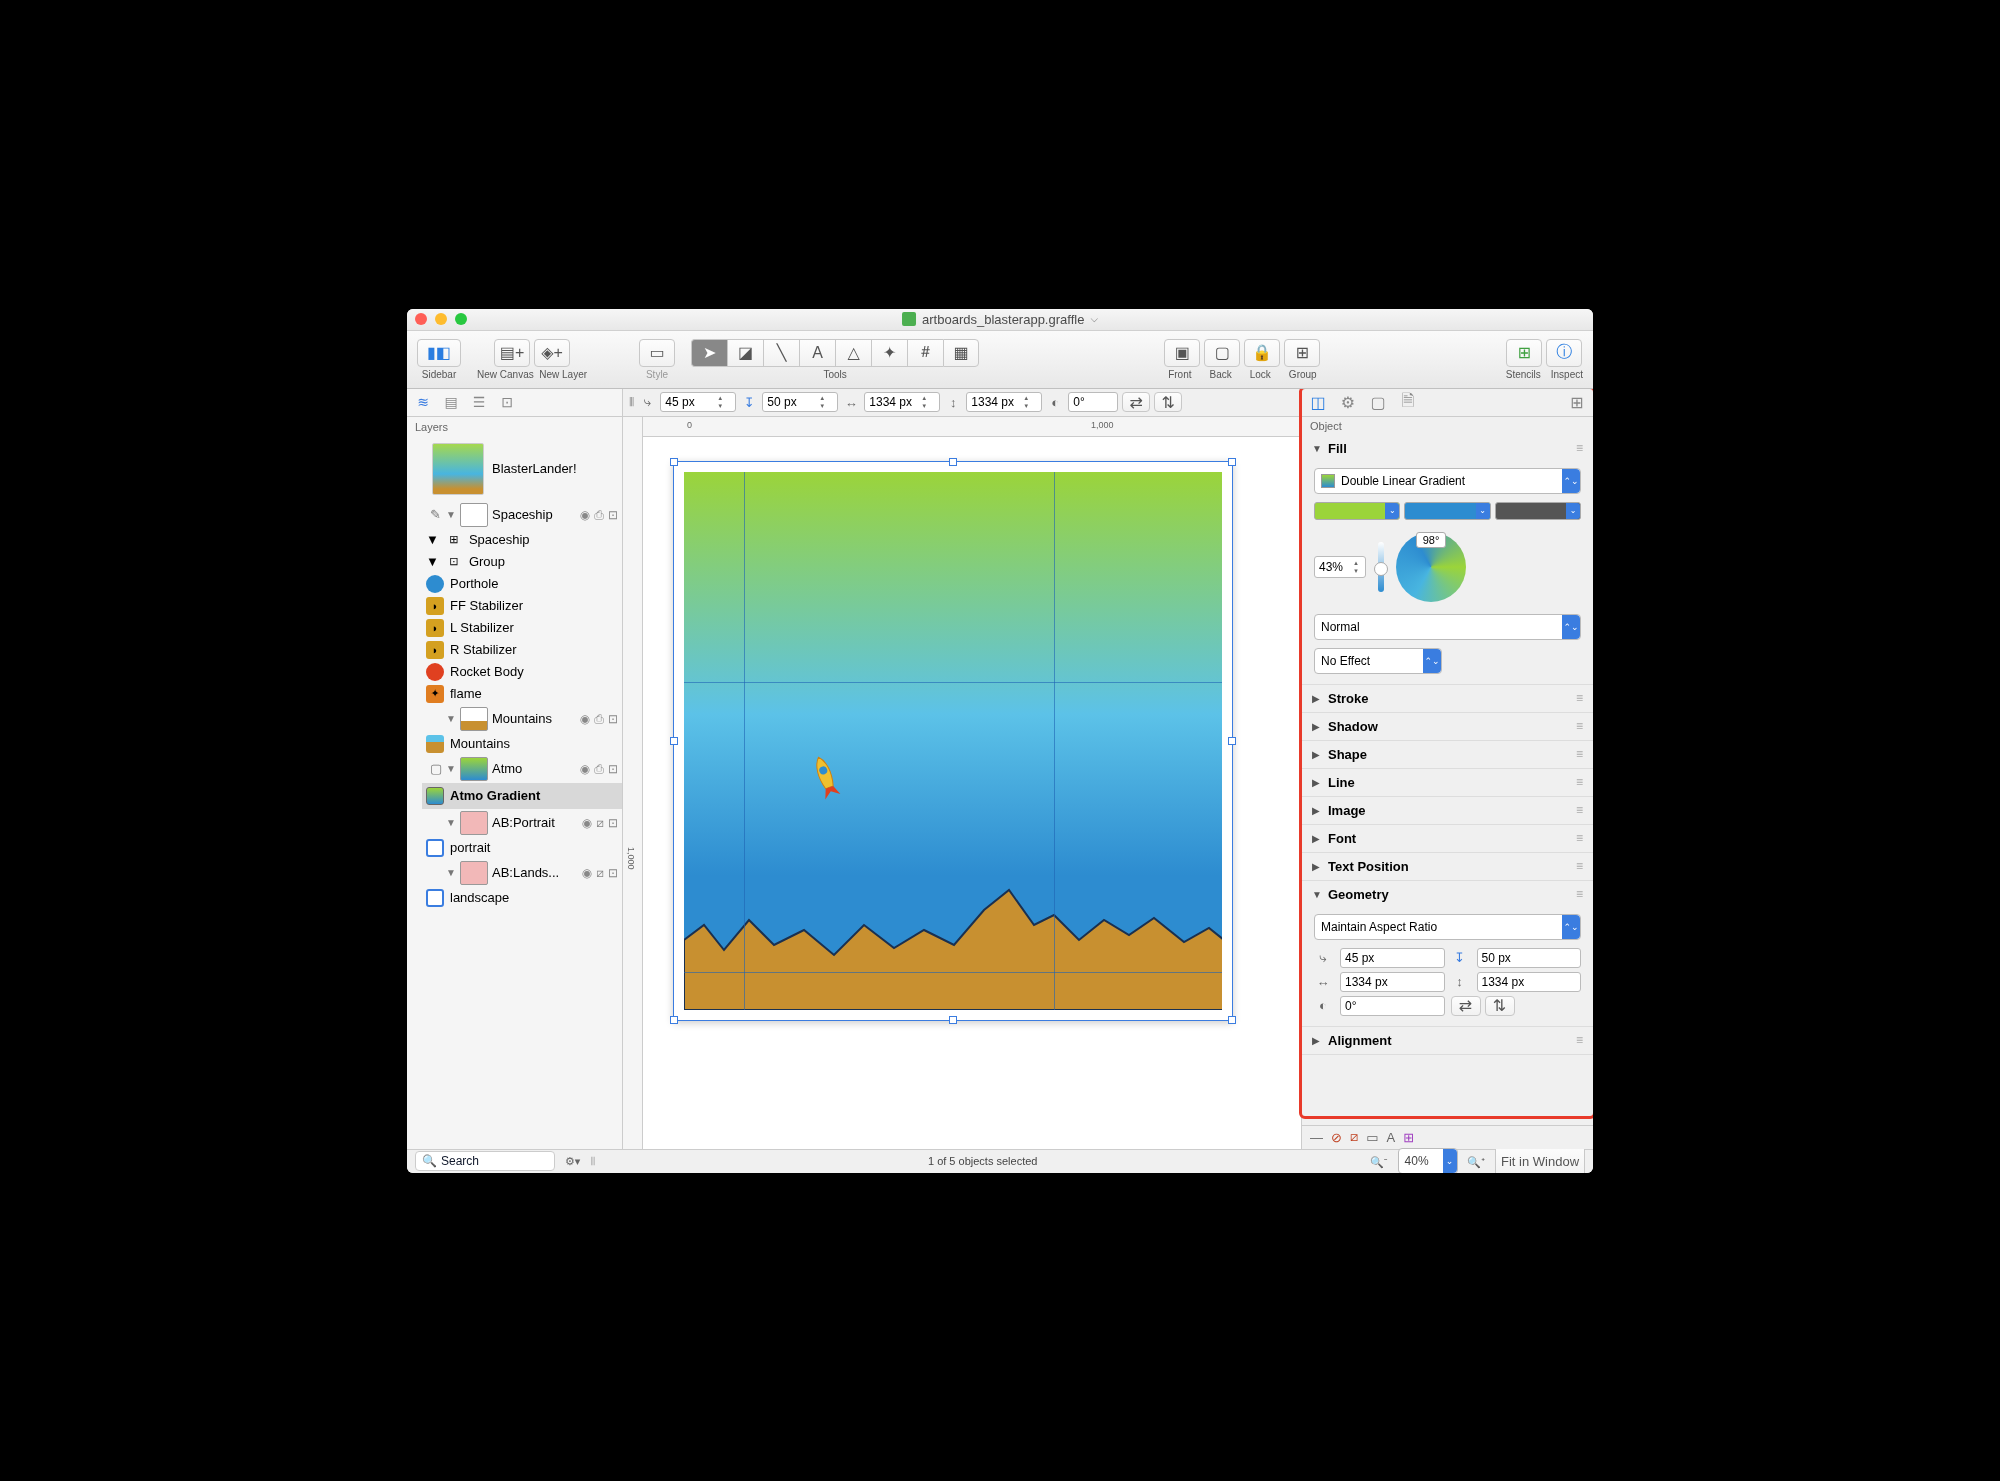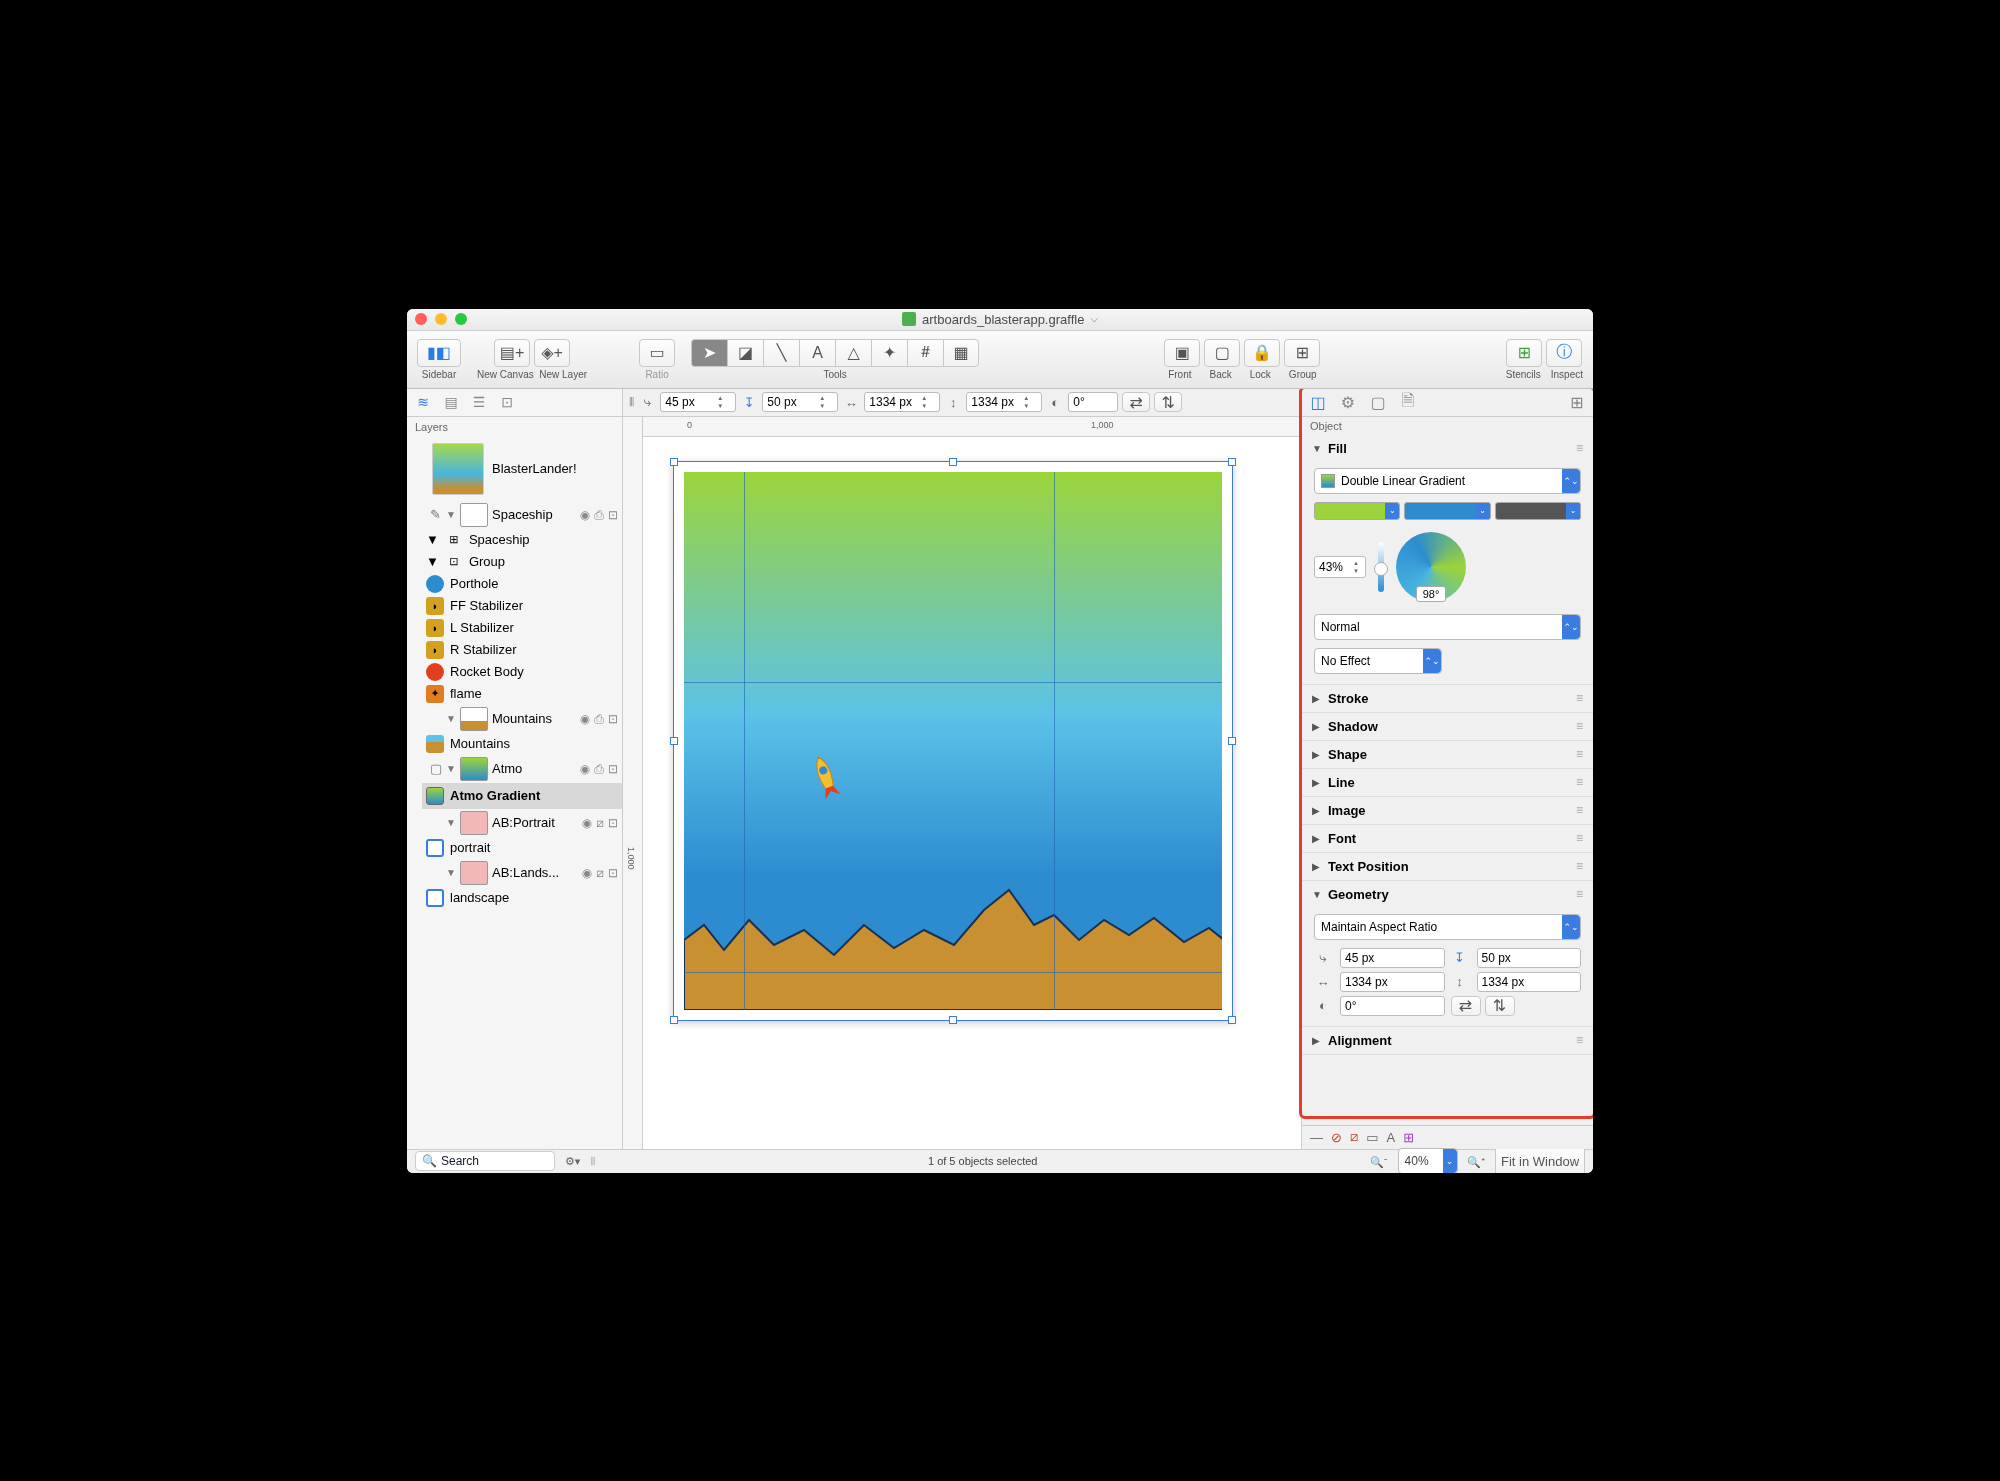--- a/index.html
+++ b/index.html
@@ -75,21 +75,21 @@
 .sec-head .lbl { flex: 1; font-weight: 700; }
 .sec-head .grip { color: #aaa; font-size: 12px; }
 .sec-body { padding: 6px 12px 10px; display: flex; flex-direction: column; gap: 8px; }
 .dropdown { height: 22px; background: #fff; border: 1px solid #bbb; border-radius: 4px; display: flex; align-items: center; padding: 12px 6px; font-size: 12px; position: relative; }
 .dropdown .arrow { position: absolute; right: 0; top: 0; bottom: 0; width: 18px; background: #3a7de0; border-radius: 0 4px 4px 0; display: flex; align-items: center; justify-content: center; color: #fff; font-size: 9px; }
 .swatch-row { display: flex; gap: 4px; }
 .color-swatch { flex: 1; height: 18px; border: 1px solid #aaa; border-radius: 3px; position: relative; }
 .color-swatch .arrow { position: absolute; right: 0; top: 0; bottom: 0; width: 14px; background: #3a7de0; border-radius: 0 3px 3px 0; color:#fff; font-size:8px; display:flex;align-items:center;justify-content:center; }
 .gradient-ctrl { display: flex; align-items: center; gap: 12px; padding: 4px 0; }
 .pct-box { width: 52px; height: 22px; background: #fff; border: 1px solid #bbb; border-radius: 3px; display: flex; align-items: center; padding: 0 4px; font-size: 12px; }
-.angle-wheel { width: 70px; height: 70px; border-radius: 50%; background: conic-gradient(from 90deg, #9bd43a, #48b5e0, #2d8cd0, #9bd43a); position: relative; display: flex; align-items: flex-end; justify-content: center; }
+.angle-wheel { width: 70px; height: 70px; border-radius: 50%; background: conic-gradient(from 90deg, #9bd43a, #48b5e0, #2d8cd0, #9bd43a); position: relative; display: flex; align-items: flex-start; justify-content: center; }
 .angle-badge { background: #fff; border: 1px solid #aaa; border-radius: 3px; padding: 1px 6px; font-size: 11px; }
 .geom-grid { display: grid; grid-template-columns: 20px 1fr 20px 1fr; gap: 4px 6px; align-items: center; }
 .geom-grid input { width: 100%; height: 20px; border: 1px solid #bbb; border-radius: 3px; padding: 0 4px; font-size: 12px; }
 .mini-icons { height: 24px; border-top: 1px solid #ccc; display: flex; align-items: center; gap: 8px; padding: 0 8px; color: #666; font-size: 13px; }
 .search-box { flex:1; display:flex; align-items:center; gap:4px; color:#999; font-size:12px; background:#fff; border:1px solid #ccc; border-radius:4px; height:20px; padding:0 6px; max-width:140px;}
 </style>
 </head>
 <body>
 
 <div class="window">
@@ -115,21 +115,21 @@
     <div class="tb-group">
       <div class="tb-btn-row">
         <div class="tb-btn">▤+</div>
         <div class="tb-btn">◈+</div>
       </div>
       <div class="tb-label"><span>New Canvas</span>&nbsp;&nbsp;<span>New Layer</span></div>
     </div>
     <div style="width:20px"></div>
     <div class="tb-group">
       <div class="tb-btn">▭</div>
-      <div class="tb-label" style="color:#999">Ratio</div>
+      <div class="tb-label" style="color:#999">Style</div>
     </div>
     <div class="tb-group">
       <div class="tools-seg">
         <div class="tb-btn sel">➤</div>
         <div class="tb-btn">◪</div>
         <div class="tb-btn">╲</div>
         <div class="tb-btn">A</div>
         <div class="tb-btn">△</div>
         <div class="tb-btn">✦</div>
         <div class="tb-btn">＃</div>

